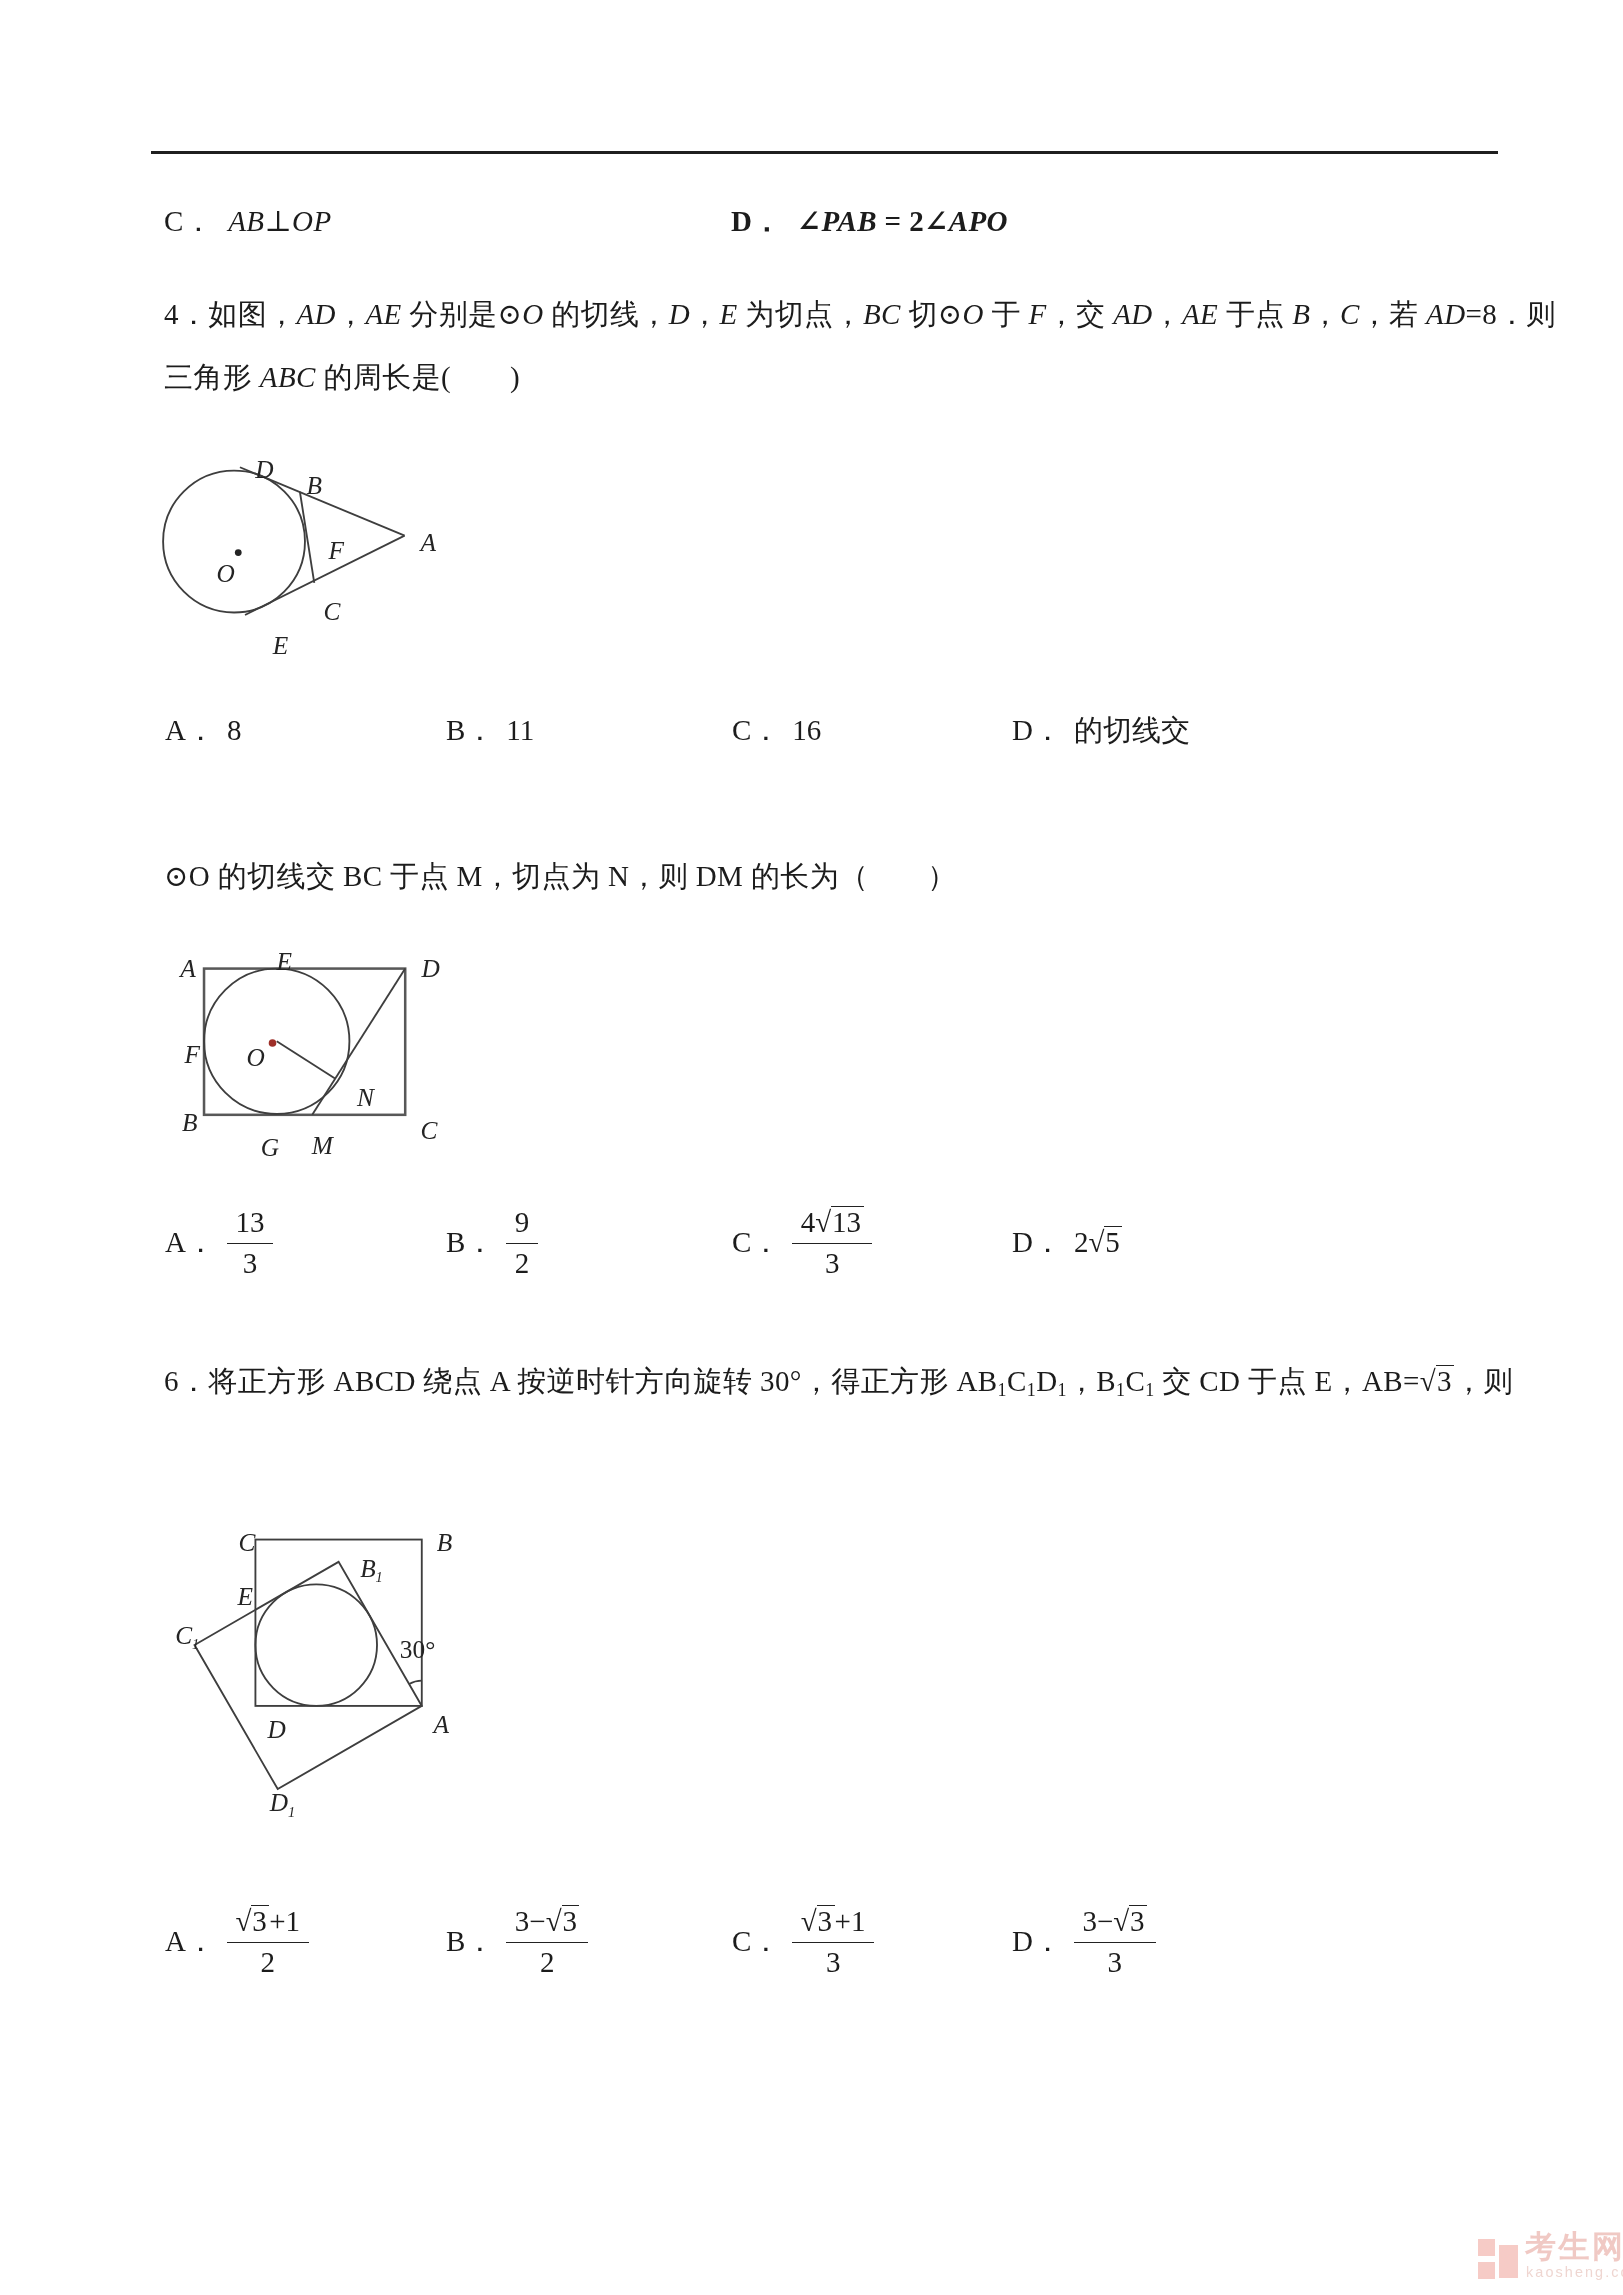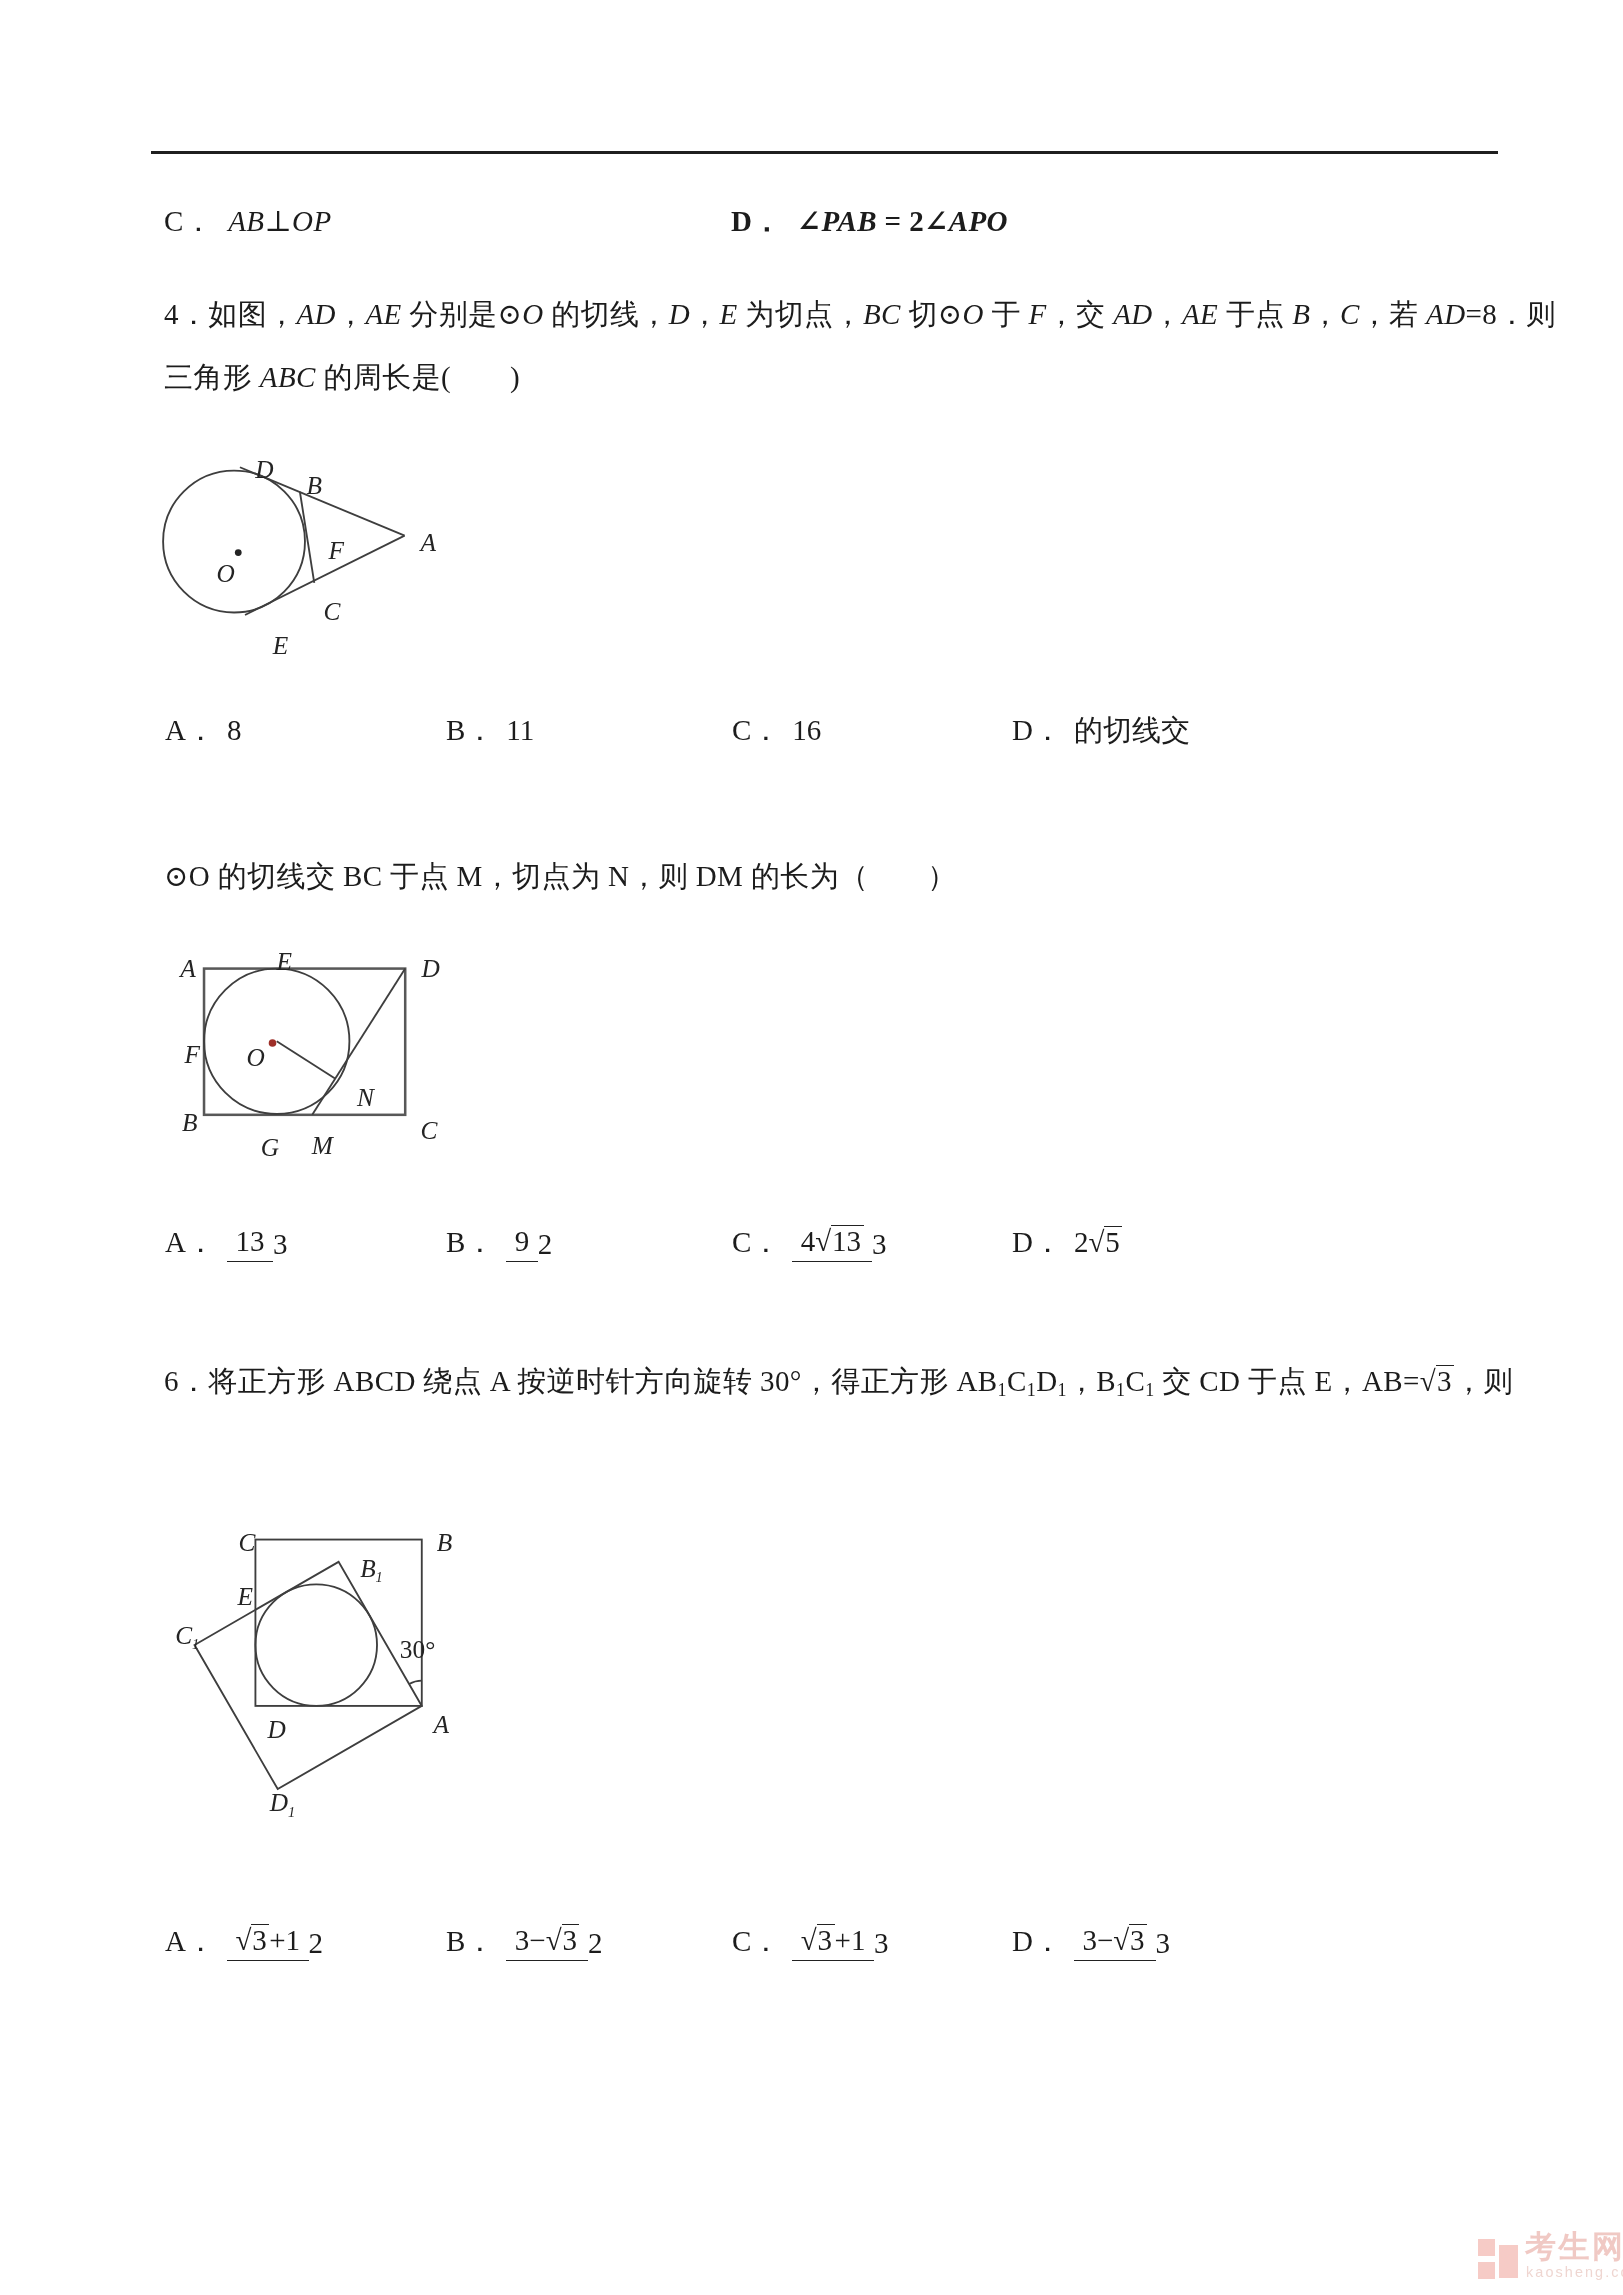--- a/index.html
+++ b/index.html
@@ -9,21 +9,21 @@
   .rule{position:absolute;background:#1f1f1f;}
   .textline{position:absolute;font-size:29px;line-height:37px;white-space:nowrap;letter-spacing:0.4px;}
   .it{font-style:italic;}
   .sub{font-size:0.62em;vertical-align:-0.28em;}
   .sqrt{white-space:nowrap;}
   .sqrt::before{content:"√";}
   .rad{display:inline-block;border-top:1.7px solid #222;line-height:1.08;padding:0 2.5px 0 0.8px;}
   .opt-row{position:absolute;left:0;width:1624px;}
   .opt{position:absolute;top:0;display:flex;align-items:center;gap:12px;font-size:29px;line-height:37px;}
   .opt-tall{height:93px;}
-  .frac{display:inline-flex;flex-direction:row;align-items:center;line-height:1.2;}
+  .frac{display:inline-flex;flex-direction:column;align-items:center;line-height:1.2;}
   .frac .num{border-bottom:1.7px solid #222;padding:0 8.5px 2.5px;}
   .frac .den{padding-top:2.5px;}
   .inline-val{display:inline-block;}
   
   .dline{fill:none;stroke:#3e3e3e;stroke-width:2.2;}
   .dthick{fill:none;stroke:#585858;stroke-width:3;}
   .dlabel{font:italic 30px "Liberation Serif","DejaVu Serif",serif;fill:#242424;}
   .dlabel-up{font:30px "Liberation Serif","DejaVu Serif",serif;fill:#242424;}
   .ssub{font-size:17px;}
   

